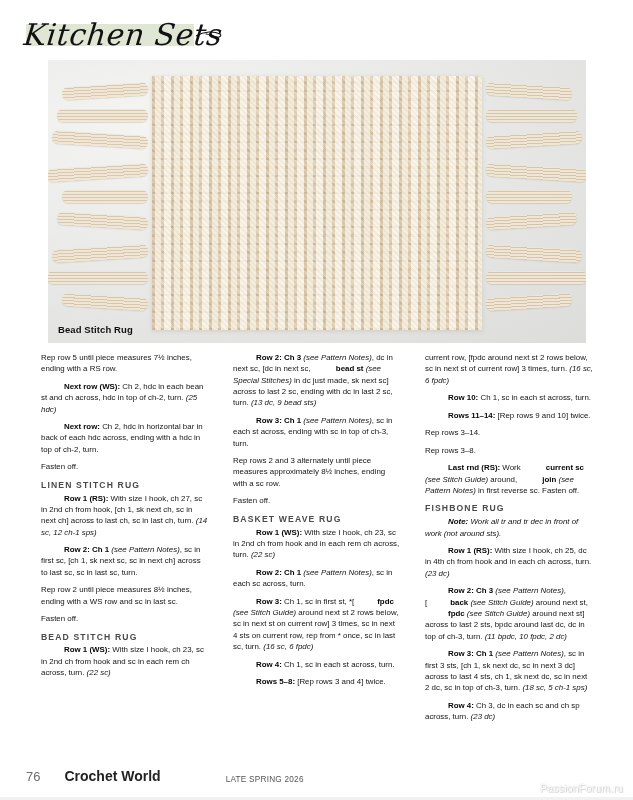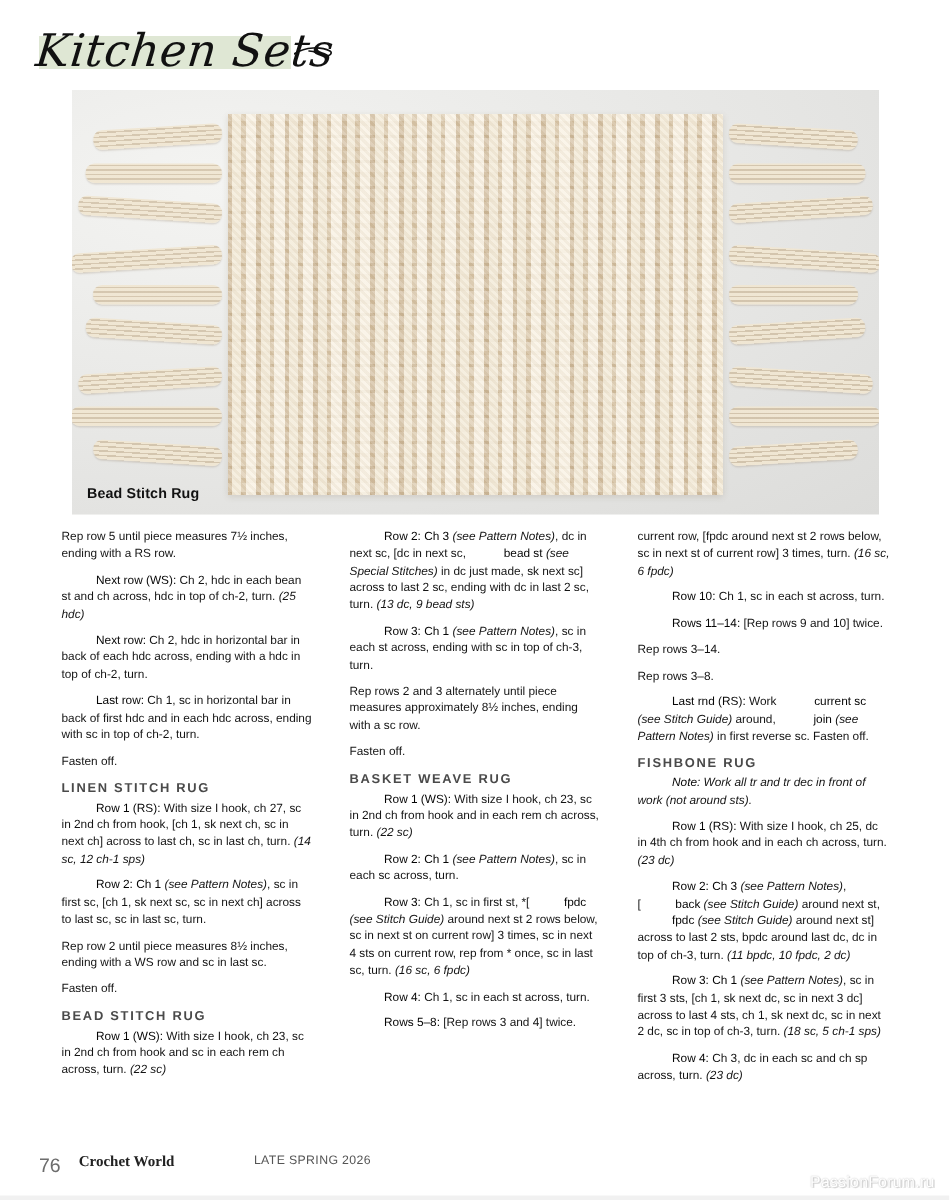--- a/index.html
+++ b/index.html
@@ -150,42 +150,41 @@
     margin: 0 0 6.2px 0;
   }
   .sec-head {
     margin: 7px 0 1.5px 0;
     font-size: 8.6px;
     font-weight: bold;
     letter-spacing: 1.15px;
     color: #4a4a4a;
     text-transform: uppercase;
   }
-  b { font-weight: normal; color: #050505; padding-left: 23px; }
+  b { font-weight: bold; color: #050505; padding-left: 23px; }
   i { font-style: italic; }
 
   
   #footer {
     position: absolute;
     left: 26px;
     bottom: 16px;
     display: flex;
-    align-items: flex-start;
-    gap: 12px;
+    align-items: flex-end;
+    gap: 24px;
   }
   #page-number {
     font-size: 13px;
     color: #6d6d6d;
     font-weight: 400;
   }
   #footer-mag {
-    font-size: 10px;
+    font-size: 14px;
     font-weight: bold;
     color: #222222;
-    font-family: Liberation Serif, serif;
   }
   #footer-issue {
     font-size: 8.2px;
     color: #555555;
     letter-spacing: .25px;
     margin-left: 41px;
   }
   #watermark {
     position: absolute;
     right: 10px;
@@ -240,21 +239,20 @@
       <div class="tassel" style="top: 222px; transform: rotate(-3.5deg); width: 86px;"></div>
     </div>
   <div id="photo-caption">Bead Stitch Rug</div>
 </div>
 
 <div id="columns">
   <div class="column">
       <p class="para">Rep row 5 until piece measures 7½ inches, ending with a RS row.</p>
       <p class="para"><b>Next row (WS):</b> Ch 2, hdc in each bean st and ch across, hdc in top of ch-2, turn. <i>(25 hdc)</i></p>
       <p class="para"><b>Next row:</b> Ch 2, hdc in horizontal bar in back of each hdc across, ending with a hdc in top of ch-2, turn.</p>
-      <p class="para"><b>Last row:</b> Ch 1, sc in horizontal bar in back of first hdc and in each hdc across, ending with sc in top of ch-2, turn.</p>
       <p class="para">Fasten off.</p>
       <p class="sec-head">LINEN STITCH RUG</p>
       <p class="para"><b>Row 1 (RS):</b> With size I hook, ch 27, sc in 2nd ch from hook, [ch 1, sk next ch, sc in next ch] across to last ch, sc in last ch, turn. <i>(14 sc, 12 ch-1 sps)</i></p>
       <p class="para"><b>Row 2: Ch 1</b> <i>(see Pattern Notes)</i>, sc in first sc, [ch 1, sk next sc, sc in next ch] across to last sc, sc in last sc, turn.</p>
       <p class="para">Rep row 2 until piece measures 8½ inches, ending with a WS row and sc in last sc.</p>
       <p class="para">Fasten off.</p>
       <p class="sec-head">BEAD STITCH RUG</p>
       <p class="para"><b>Row 1 (WS):</b> With size I hook, ch 23, sc in 2nd ch from hook and sc in each rem ch across, turn. <i>(22 sc)</i></p>
     </div>
   <div class="column">

